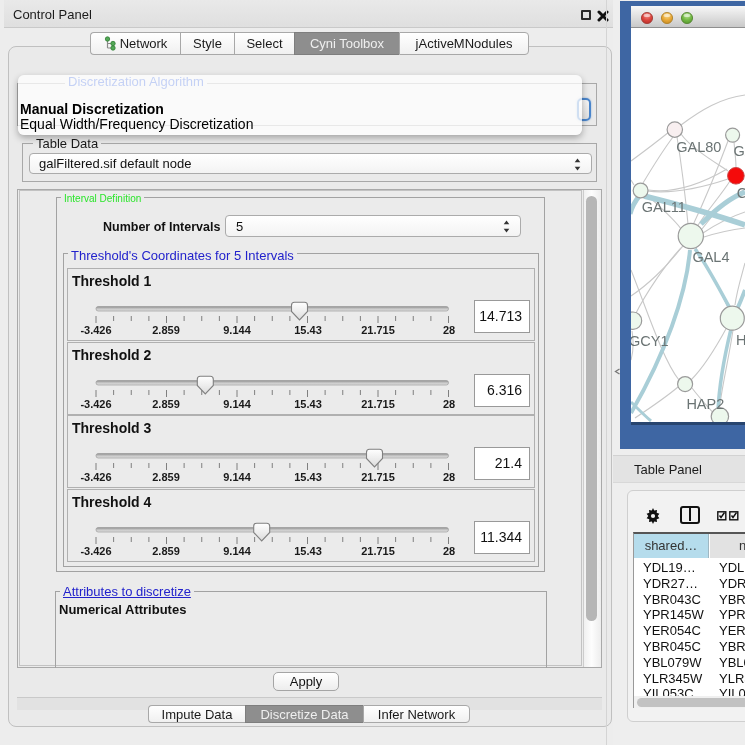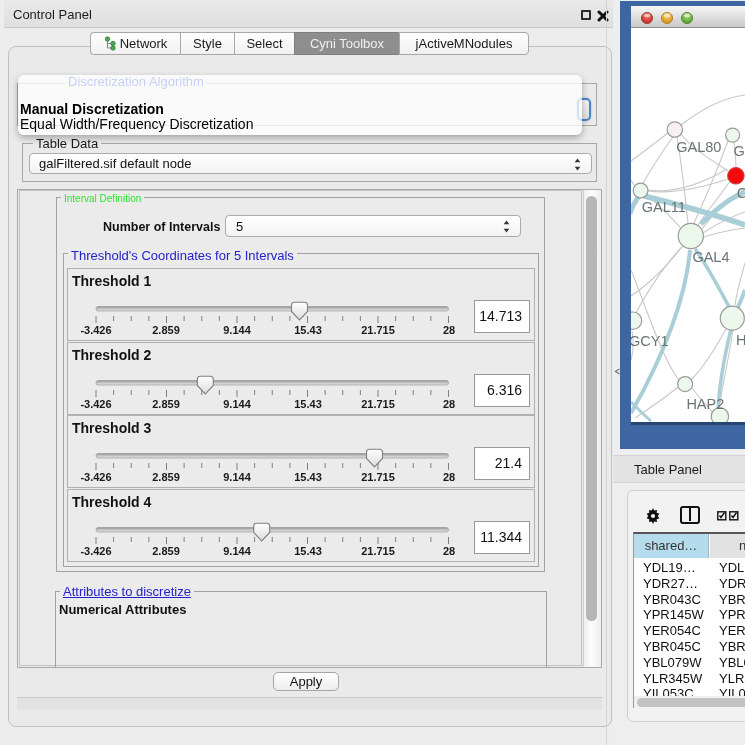--- a/index.html
+++ b/index.html
@@ -228,20 +228,25 @@
   </div>
 
   <div class="grp" style="left:51px;top:591px;width:492px;height:77px;border-bottom:none;border-color:#a2a2a2;"></div>
   <div class="abs grp-title" style="left:56px;top:585px;font-size:13px;color:#2222cc;text-decoration:underline;">Attributes to discretize</div>
   <div class="abs" style="left:55px;top:602px;font-size:13px;font-weight:bold;color:#111;">Numerical Attributes</div>
 
   <div class="abs" style="left:269px;top:672px;width:66px;height:19px;background:linear-gradient(#ffffff,#ededed);border:1px solid #a5a5a5;border-radius:5px;text-align:center;font-size:13px;color:#111;line-height:17px;">Apply</div>
 
   <div class="abs" style="left:13px;top:697px;width:585px;height:13px;background:#e2e2e2;border-top:1px solid #c9c9c9;"></div>
 
+  <div class="abs" style="left:144px;top:705px;height:18px;display:flex;font-size:13px;">
+    <div style="width:97px;height:18px;background:linear-gradient(#ffffff,#f0f0f0);border:1px solid #a8a8a8;border-right:none;border-radius:4px 0 0 4px;display:flex;align-items:center;justify-content:center;color:#1a1a1a;">Impute Data</div>
+    <div style="width:118px;height:18px;background:#8e8e8e;border:1px solid #7e7e7e;border-right:none;display:flex;align-items:center;justify-content:center;color:#efefef;">Discretize Data</div>
+    <div style="width:107px;height:18px;background:linear-gradient(#ffffff,#f0f0f0);border:1px solid #a8a8a8;border-radius:0 4px 4px 0;display:flex;align-items:center;justify-content:center;color:#1a1a1a;">Infer Network</div>
+  </div>
 
   <div class="abs" style="left:14px;top:75px;width:564px;height:60px;background:rgba(255,255,255,0.74);border-radius:6px;box-shadow:0 3px 7px rgba(0,0,0,0.30);"></div>
   <div class="abs" style="left:16px;top:101px;font-size:14px;font-weight:bold;color:#000;text-align:center;">Manual Discretization</div>
   <div class="abs" style="left:16px;top:116px;font-size:14px;color:#000;">Equal Width/Frequency Discretization</div>
 
 </div>
 
 <div class="abs" style="left:606px;top:0;width:1px;height:745px;background:#d4d4d4;"></div>
 
 <div class="abs" style="left:613px;top:0;width:132px;height:745px;background:#eeeeee;"></div>

